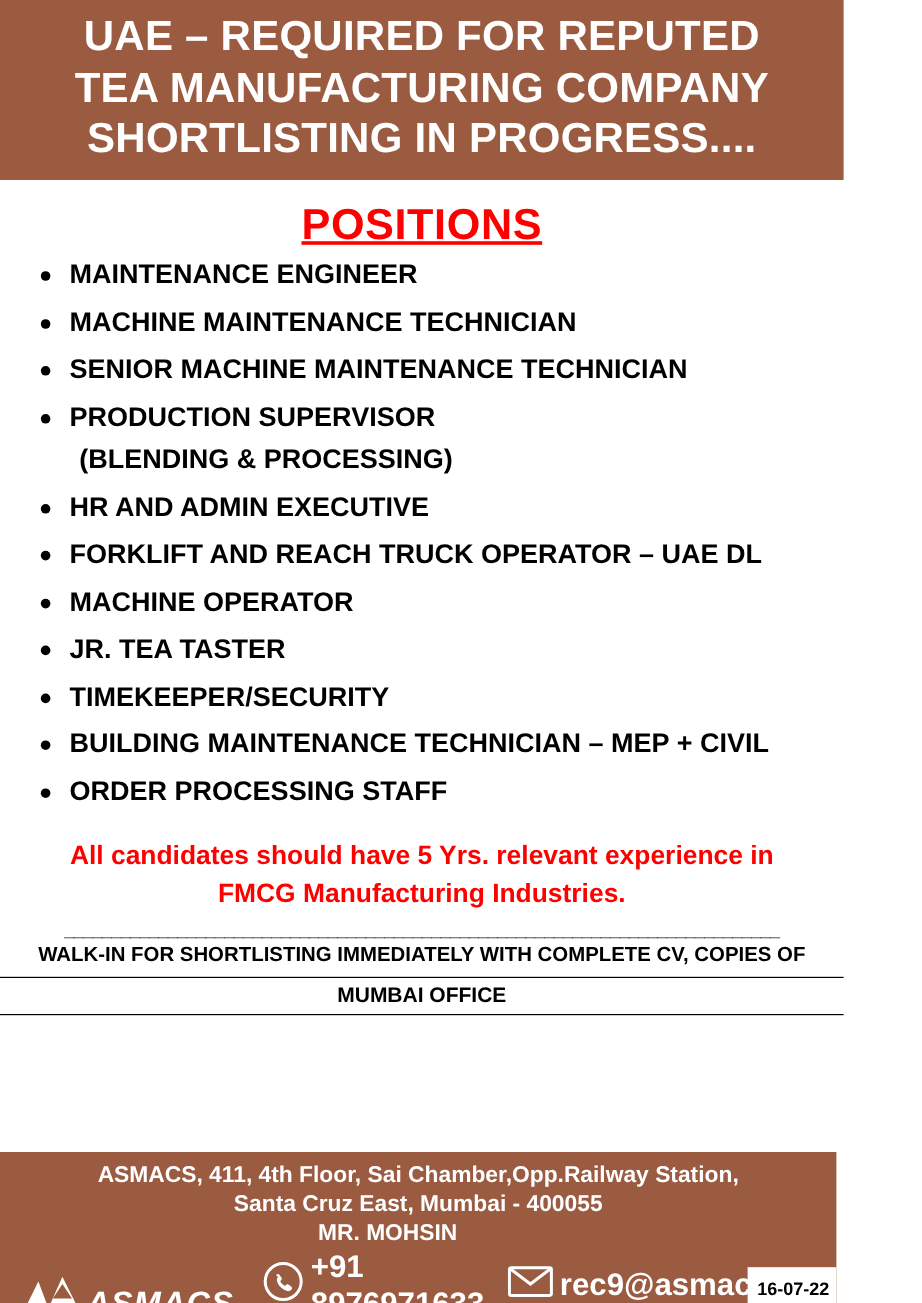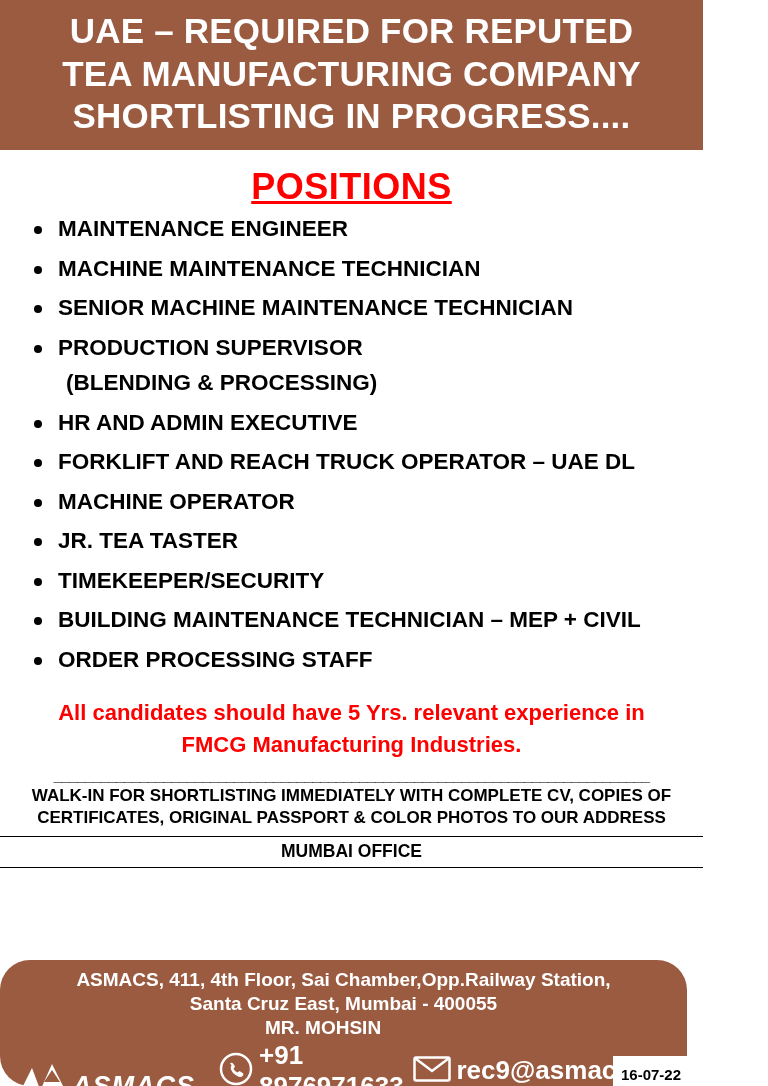--- a/index.html
+++ b/index.html
@@ -112,26 +112,25 @@
     color: #000;
     border-top: 1.5px solid #000;
     border-bottom: 1.5px solid #000;
     margin-top: 7px;
     padding: 4px 0 5px 0;
   }
   
   .footer {
     position: absolute;
     left: 0;
-    right: 16px;
+    right: 6px;
     bottom: 0;
     height: 126px;
     background: #9a5b41;
     color: #ffffff;
-    border-radius: 30px;
   }
   .footer-address {
     text-align: center;
     font-size: 19px;
     font-weight: bold;
     line-height: 1.28;
     padding: 8px 40px 0 40px;
   }
   .footer-contact-row {
     display: flex;
@@ -250,21 +249,20 @@
 
   <div class="note">
     <div>All candidates should have 5 Yrs. relevant experience in</div>
     <div>FMCG Manufacturing Industries.</div>
   </div>
 
   <div class="divider">____________________________________________________________________________</div>
 
   <div class="walkin">
     <div>WALK-IN FOR SHORTLISTING IMMEDIATELY WITH COMPLETE CV, COPIES OF</div>
-    <div>CERTIFICATES, ORIGINAL PASSPORT &amp; COLOR PHOTOS TO OUR ADDRESS</div>
   </div>
 
   <div class="office-bar">MUMBAI OFFICE</div>
 
   <div class="footer">
     <div class="footer-address">
       <div>ASMACS, 411, 4th Floor, Sai Chamber,Opp.Railway Station,</div>
       <div>Santa Cruz East, Mumbai - 400055</div>
     </div>
 

